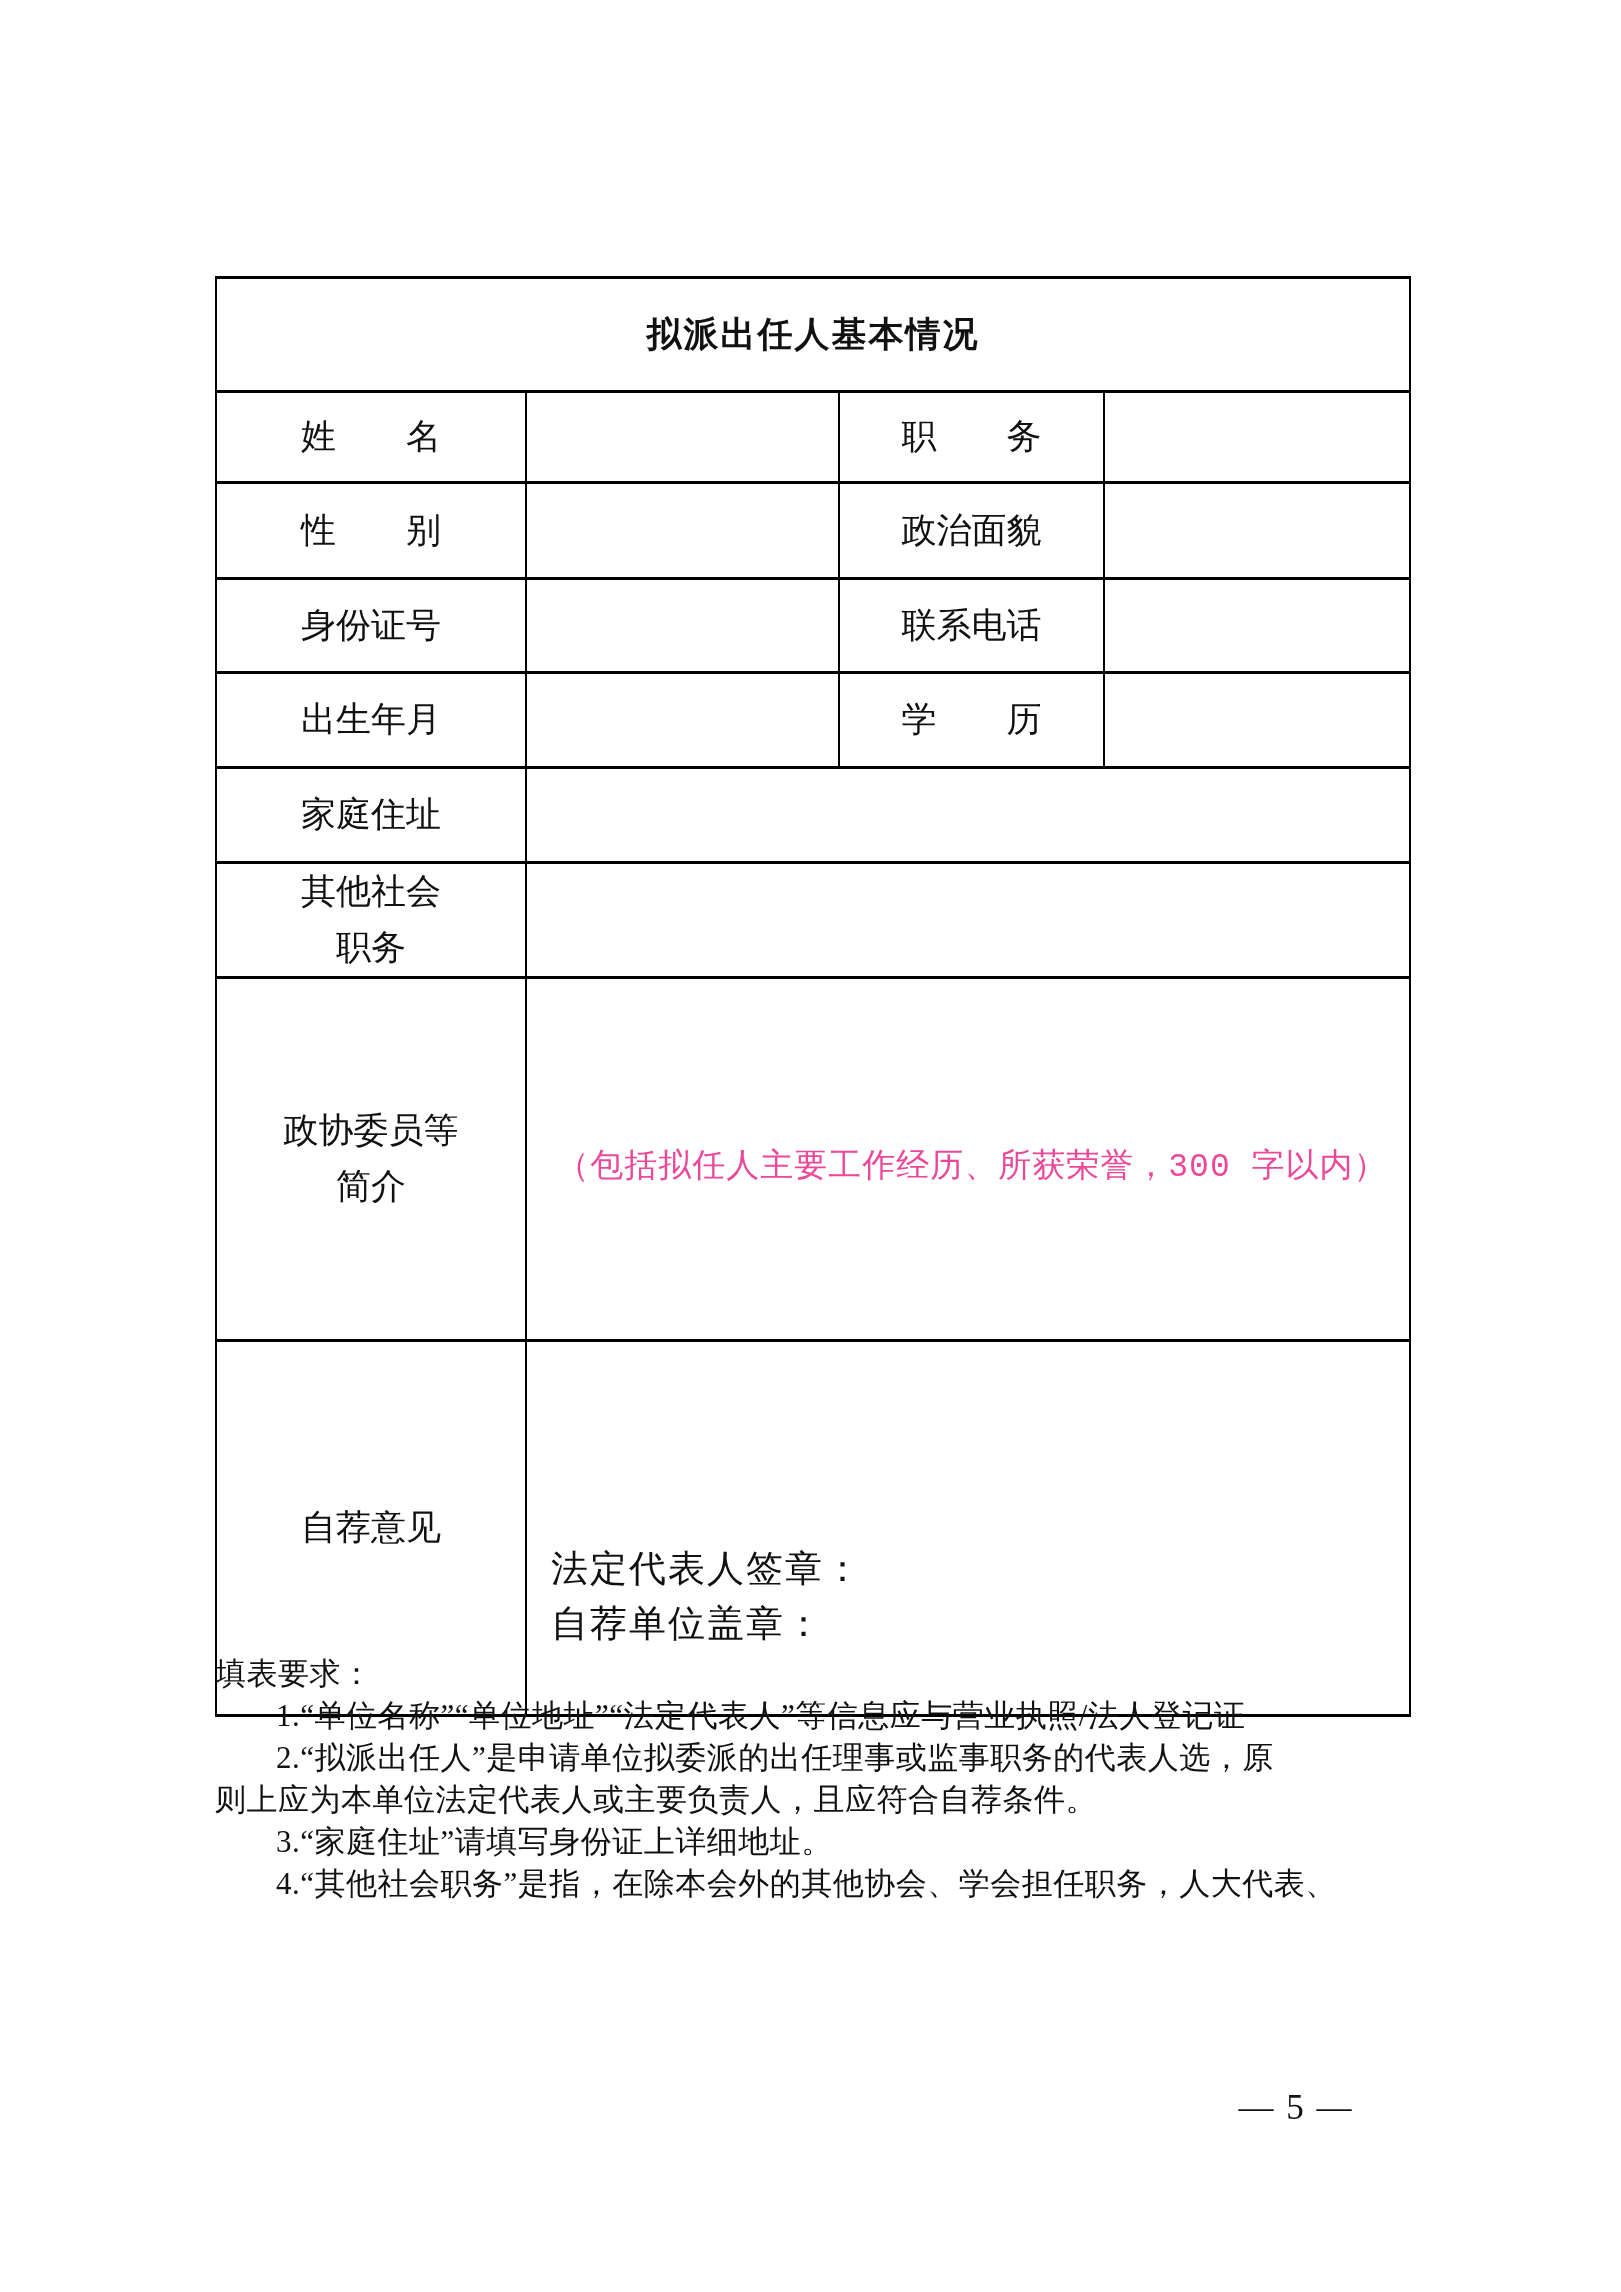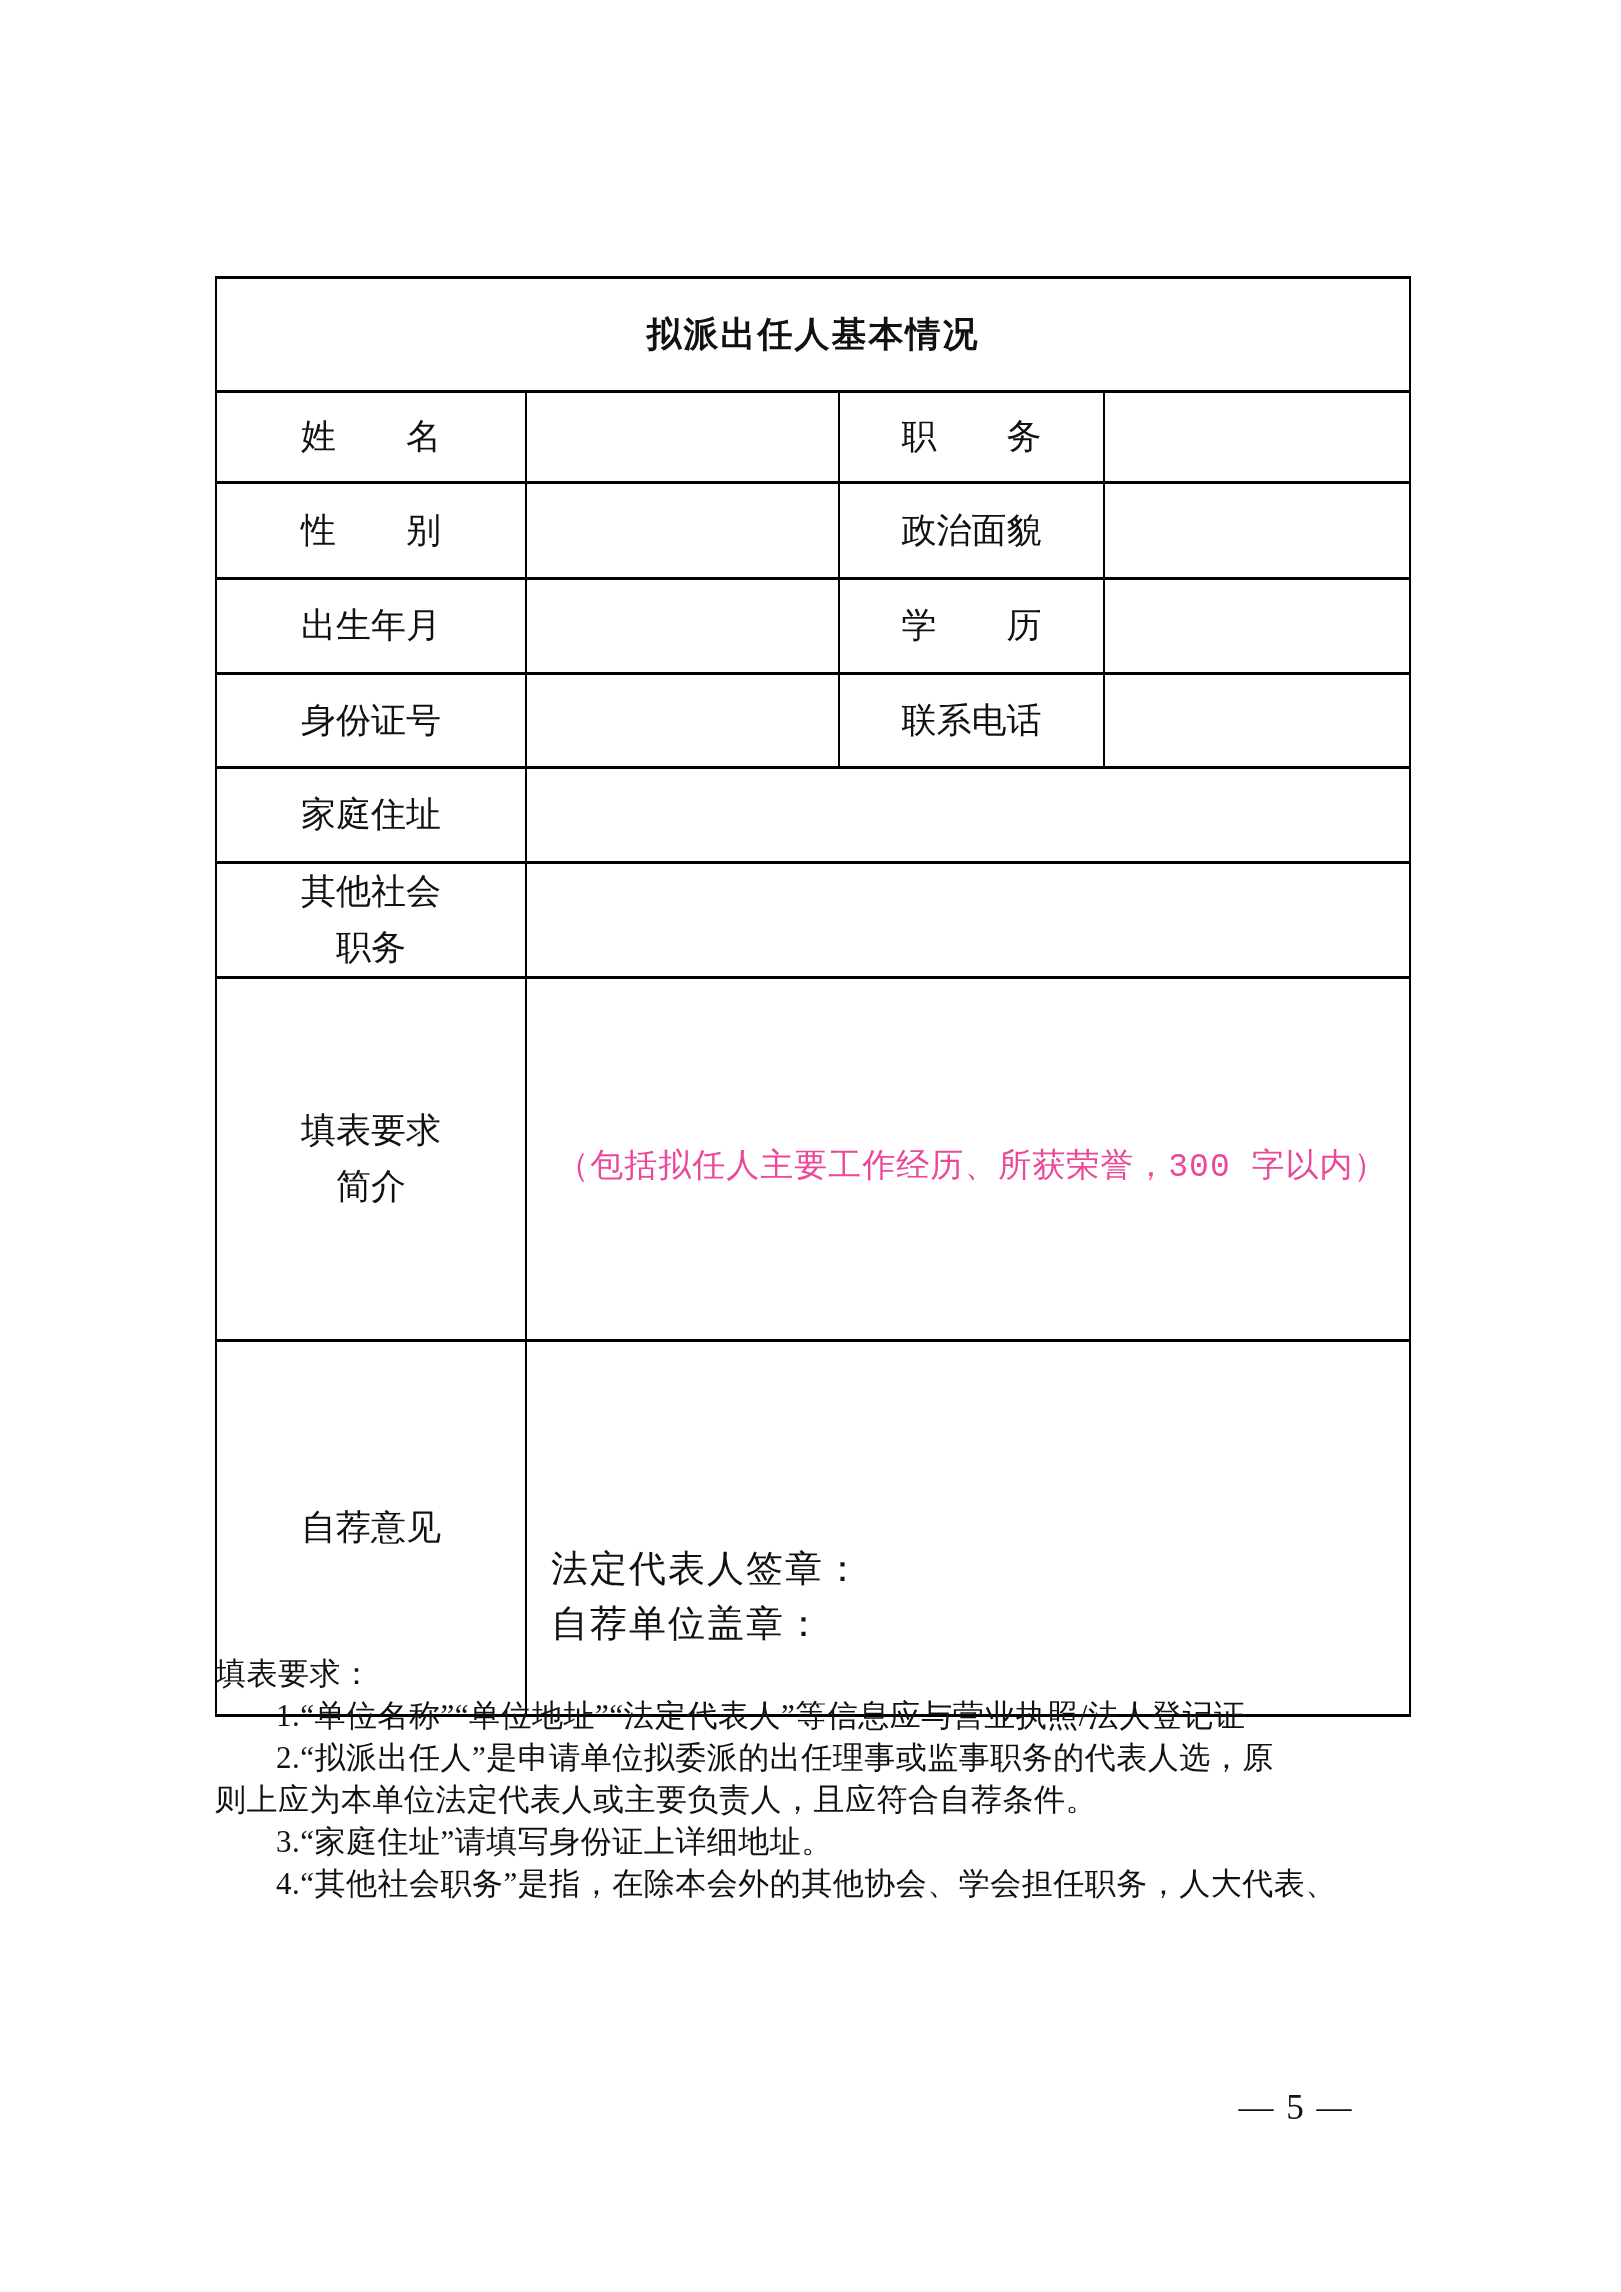--- a/index.html
+++ b/index.html
@@ -126,47 +126,47 @@
       <td class="fill"></td>
     </tr>
 
     <tr style="height:96px">
       <td class="label">性　　别</td>
       <td class="fill"></td>
       <td class="label">政治面貌</td>
       <td class="fill"></td>
     </tr>
 
+    <tr style="height:94px">
+      <td class="label">身份证号</td>
+      <td class="fill"></td>
+      <td class="label">联系电话</td>
+      <td class="fill"></td>
+    </tr>
+
     <tr style="height:95px">
       <td class="label">出生年月</td>
       <td class="fill"></td>
       <td class="label">学　　历</td>
-      <td class="fill"></td>
-    </tr>
-
-    <tr style="height:94px">
-      <td class="label">身份证号</td>
-      <td class="fill"></td>
-      <td class="label">联系电话</td>
       <td class="fill"></td>
     </tr>
 
     <tr style="height:95px">
       <td class="label">家庭住址</td>
       <td colspan="3" class="fill"></td>
     </tr>
 
     <tr style="height:113px">
       <td class="label multiline">其他社会
 职务</td>
       <td colspan="3" class="fill"></td>
     </tr>
 
     <tr style="height:363px">
-      <td class="label multiline">填表要求
+      <td class="label multiline">政协委员等
 简介</td>
       <td colspan="3" class="fill content-top">
         <div class="placeholder">（包括拟任人主要工作经历、所获荣誉，300 字以内）</div>
       </td>
     </tr>
 
     <tr style="height:375px">
       <td class="label">自荐意见</td>
       <td colspan="3" class="fill content-top">
         <div class="sign-block">

